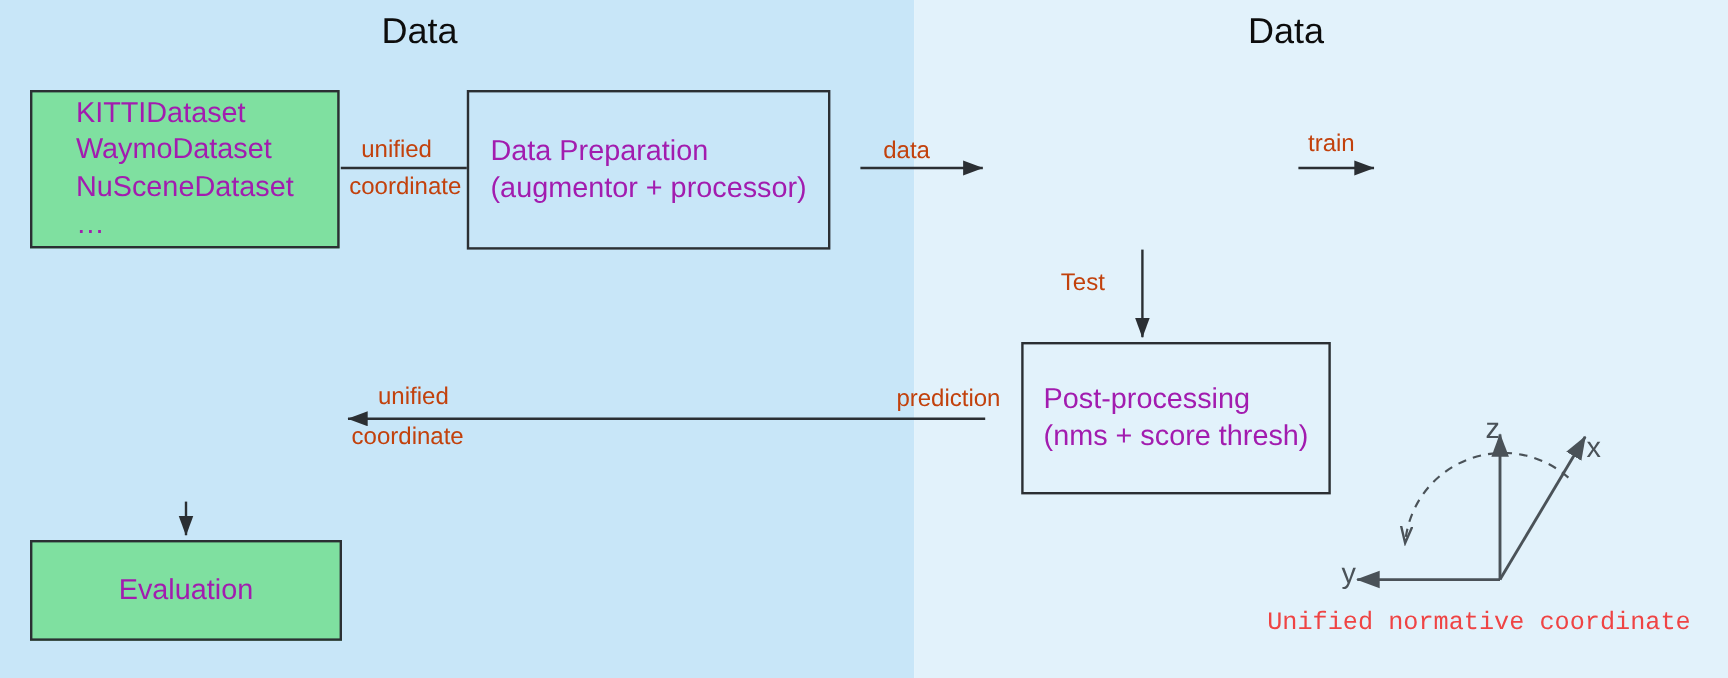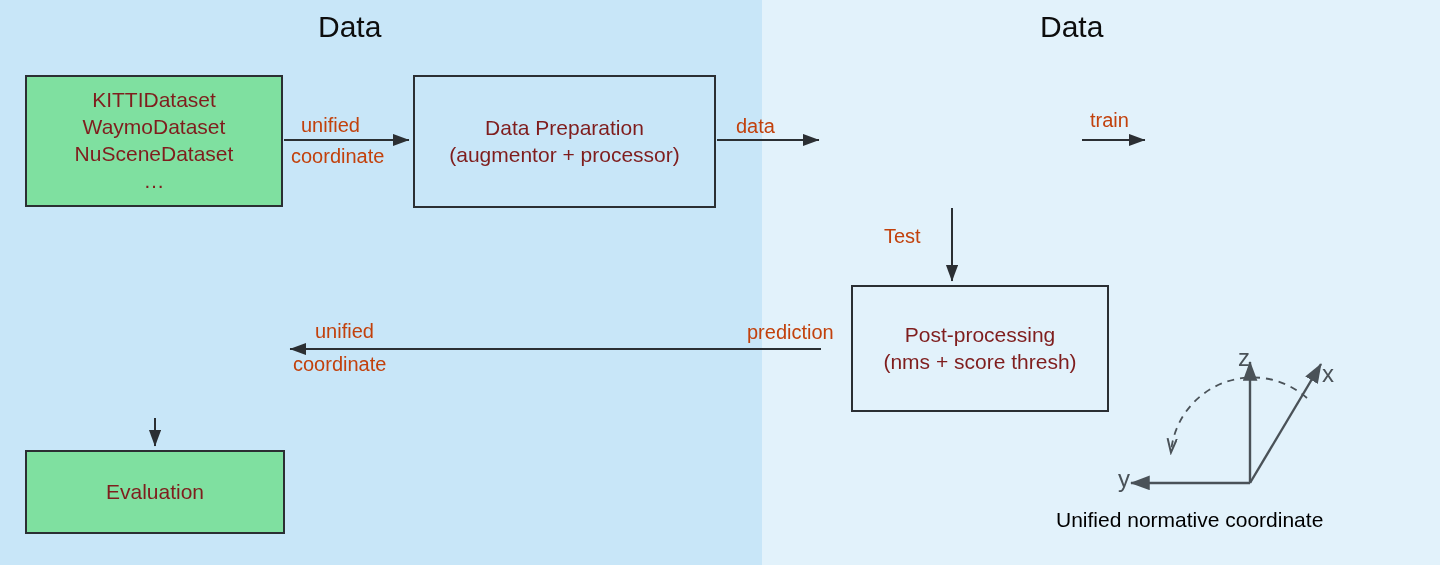--- a/index.html
+++ b/index.html
@@ -23,31 +23,31 @@
   }
   #title-data{left:318px;}
   #title-model{left:1040px;}
 
   
   .box{
     position:absolute;
     box-sizing:border-box;
     border:2.5px solid #2b2f33;
     display:flex;align-items:center;justify-content:center;
-    text-align:center;
-    font-size:21px;color:#7f1d1d;
+    text-align:left;
+    font-size:24px;color:#a21caf;
     line-height:1.28;
   }
   .box.green{background:#7fe0a0;}
   .box.blue-l{background:#c8e6f8;}
   .box.blue-r{background:#e2f2fb;}
   .box .txt{display:block;padding:0 6px;}
 
   #box-datasets     {left:25px;  top:75px;  width:258px; height:132px;}
-  #box-dataprep     {left:413px; top:75px;  width:303px; height:133px;}
+  #box-dataprep     {left:389px; top:75px;  width:303px; height:133px;}
   #box-detector     {left:823px; top:75px;  width:258px; height:132px;}
   #box-optimization {left:1149px;top:75px;  width:255px; height:132px;}
   #box-postproc     {left:823px; top:285px; width:258px; height:127px;margin-left:28px;}
   #box-genpred      {left:25px;  top:285px; width:260px; height:132px;}
   #box-evaluation   {left:25px;  top:450px; width:260px; height:84px;}
 
   
   #edges{position:absolute;left:0;top:0;width:1440px;height:565px;pointer-events:none;}
 
   
@@ -68,21 +68,21 @@
   
   #gizmo{position:absolute;left:1090px;top:330px;width:340px;height:225px;}
   .axis-label{
     position:absolute;font-size:24px;color:#4a5258;line-height:1;
   }
   #axis-z{left:148px;top:16px;}
   #axis-x{left:232px;top:32px;}
   #axis-y{left:28px;top:137px;}
   #gizmo-caption{
     position:absolute;left:1056px;top:508px;
-    font-size:21px;color:#000000;white-space:nowrap;
+    font-size:21px;color:#ef4444;white-space:nowrap;font-family:Liberation Mono, monospace;
   }
 </style>
 </head>
 <body>
 
 <div id="canvas">
 
   <div class="panel" id="panel-data"></div>
   <div class="panel" id="panel-model"></div>
 

